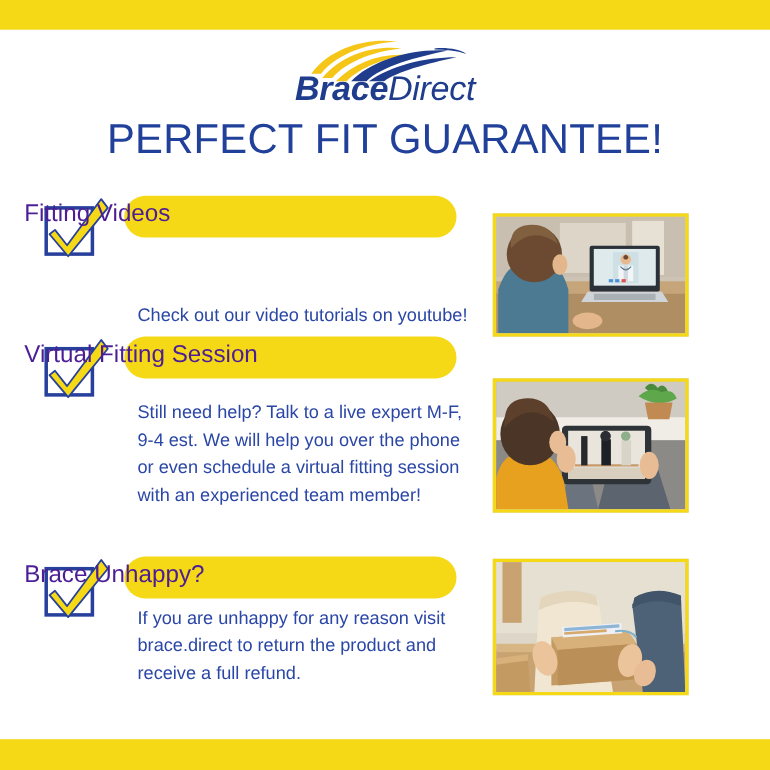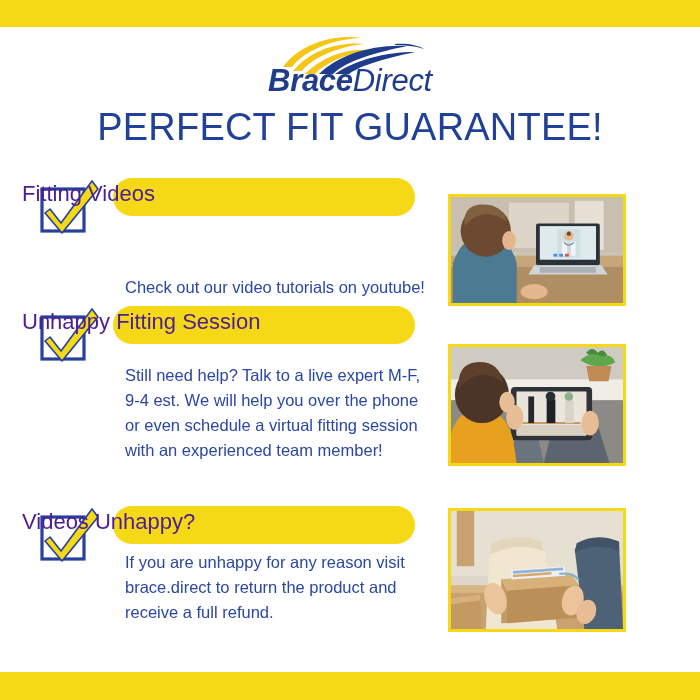--- a/index.html
+++ b/index.html
@@ -129,31 +129,31 @@
     <div class="pill-label">Fitting Videos</div>
     <div class="body-text" id="body-0">Check out our video tutorials on youtube!</div>
   </div>
 
   <div class="row" id="row-1">
     <svg class="checkbox-icon" viewBox="0 0 62 58">
       <rect x="4" y="12" width="42" height="42" fill="#ffffff" stroke="#27409B" stroke-width="3.2"></rect>
       <path d="M12 32 L23 46 L54 4 L60 12 L24 56 L7 36 Z" fill="#F5D916" stroke="#27409B" stroke-width="1.6" stroke-linejoin="round"></path>
     </svg>
     <div class="pill"></div>
-    <div class="pill-label">Unhappy Fitting Session</div>
+    <div class="pill-label">Virtual Fitting Session</div>
     <div class="body-text" id="body-1">Still need help? Talk to a live expert M-F, 9-4 est. We will help you over the phone or even schedule a virtual fitting session with an experienced team member!</div>
   </div>
 
   <div class="row" id="row-2">
     <svg class="checkbox-icon" viewBox="0 0 62 58">
       <rect x="4" y="12" width="42" height="42" fill="#ffffff" stroke="#27409B" stroke-width="3.2"></rect>
       <path d="M12 32 L23 46 L54 4 L60 12 L24 56 L7 36 Z" fill="#F5D916" stroke="#27409B" stroke-width="1.6" stroke-linejoin="round"></path>
     </svg>
     <div class="pill"></div>
-    <div class="pill-label">Videos Unhappy?</div>
+    <div class="pill-label">Brace Unhappy?</div>
     <div class="body-text" id="body-2">If you are unhappy for any reason visit brace.direct to return the product and receive a full refund.</div>
   </div>
 
   <div class="photo-frame" id="photo-0">
     <svg viewBox="0 0 178 112" preserveAspectRatio="none">
       <rect width="178" height="112" fill="#cdc4b6"></rect>
       <rect x="0" y="0" width="178" height="58" fill="#c9bfb0"></rect>
       <rect x="60" y="6" width="62" height="48" fill="#ddd5c8"></rect>
       <rect x="128" y="4" width="30" height="52" fill="#e6e0d5"></rect>
       <rect x="0" y="72" width="178" height="40" fill="#b08e63"></rect>

